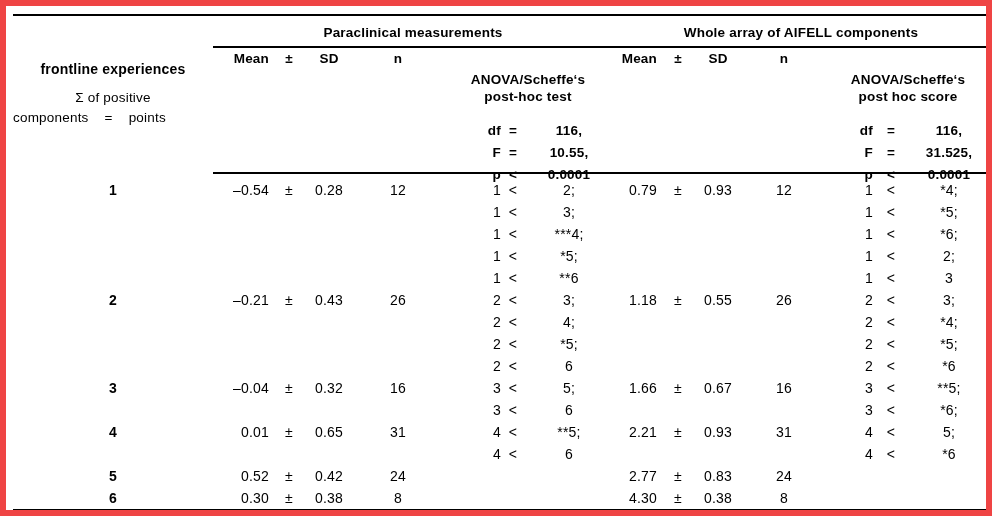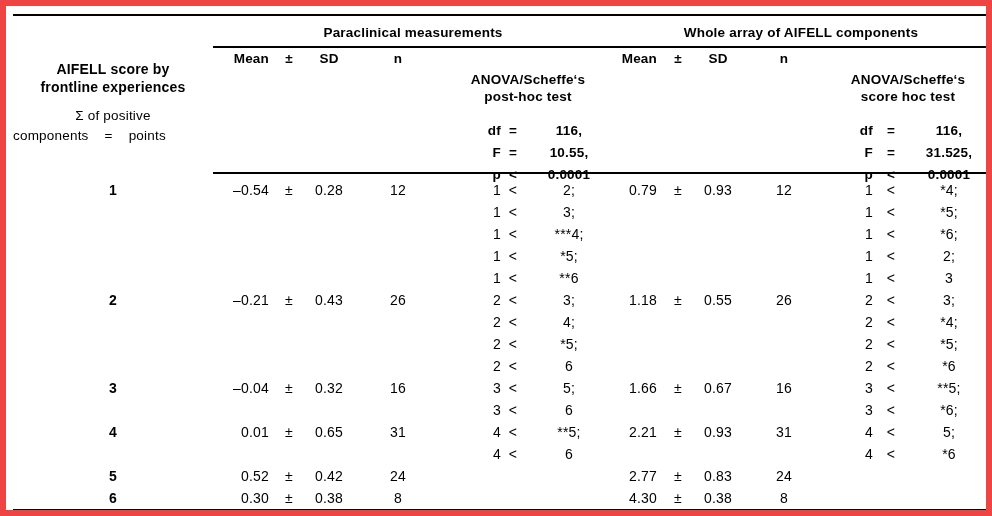--- a/index.html
+++ b/index.html
@@ -54,21 +54,20 @@
 
     <div class="ghead">
       <div class="gspacer"></div>
       <div class="gt">Paraclinical measurements</div>
       <div class="gt">Whole array of AIFELL components</div>
     </div>
 
     <div class="grid bhead">
       <div class="label-cell">
         <div class="rh-title">
-          <div>AIFELL score by</div>
           <div>frontline experiences</div>
         </div>
         <div class="rh-sub">
           <div>Σ of positive</div>
           <div class="rh-sub-parts">
             <span>components</span>
             <span>=</span>
             <span>points</span>
           </div>
         </div>
@@ -102,21 +101,21 @@
           </div>
       </div>
 
       <div class="vh num">Mean</div>
       <div class="vh ctr">±</div>
       <div class="vh ctr">SD</div>
       <div class="vh ctr">n</div>
       <div class="anova">
         <div class="anova-title">
           <div>ANOVA/Scheffe‘s</div>
-          <div>score hoc test</div>
+          <div>post hoc score</div>
         </div>
         <div class="stats">
             <div class="ph ph2">
               <span class="a">df</span>
               <span class="o">=</span>
               <span class="b">116,</span>
             </div>
             <div class="ph ph2">
               <span class="a">F</span>
               <span class="o">=</span>

